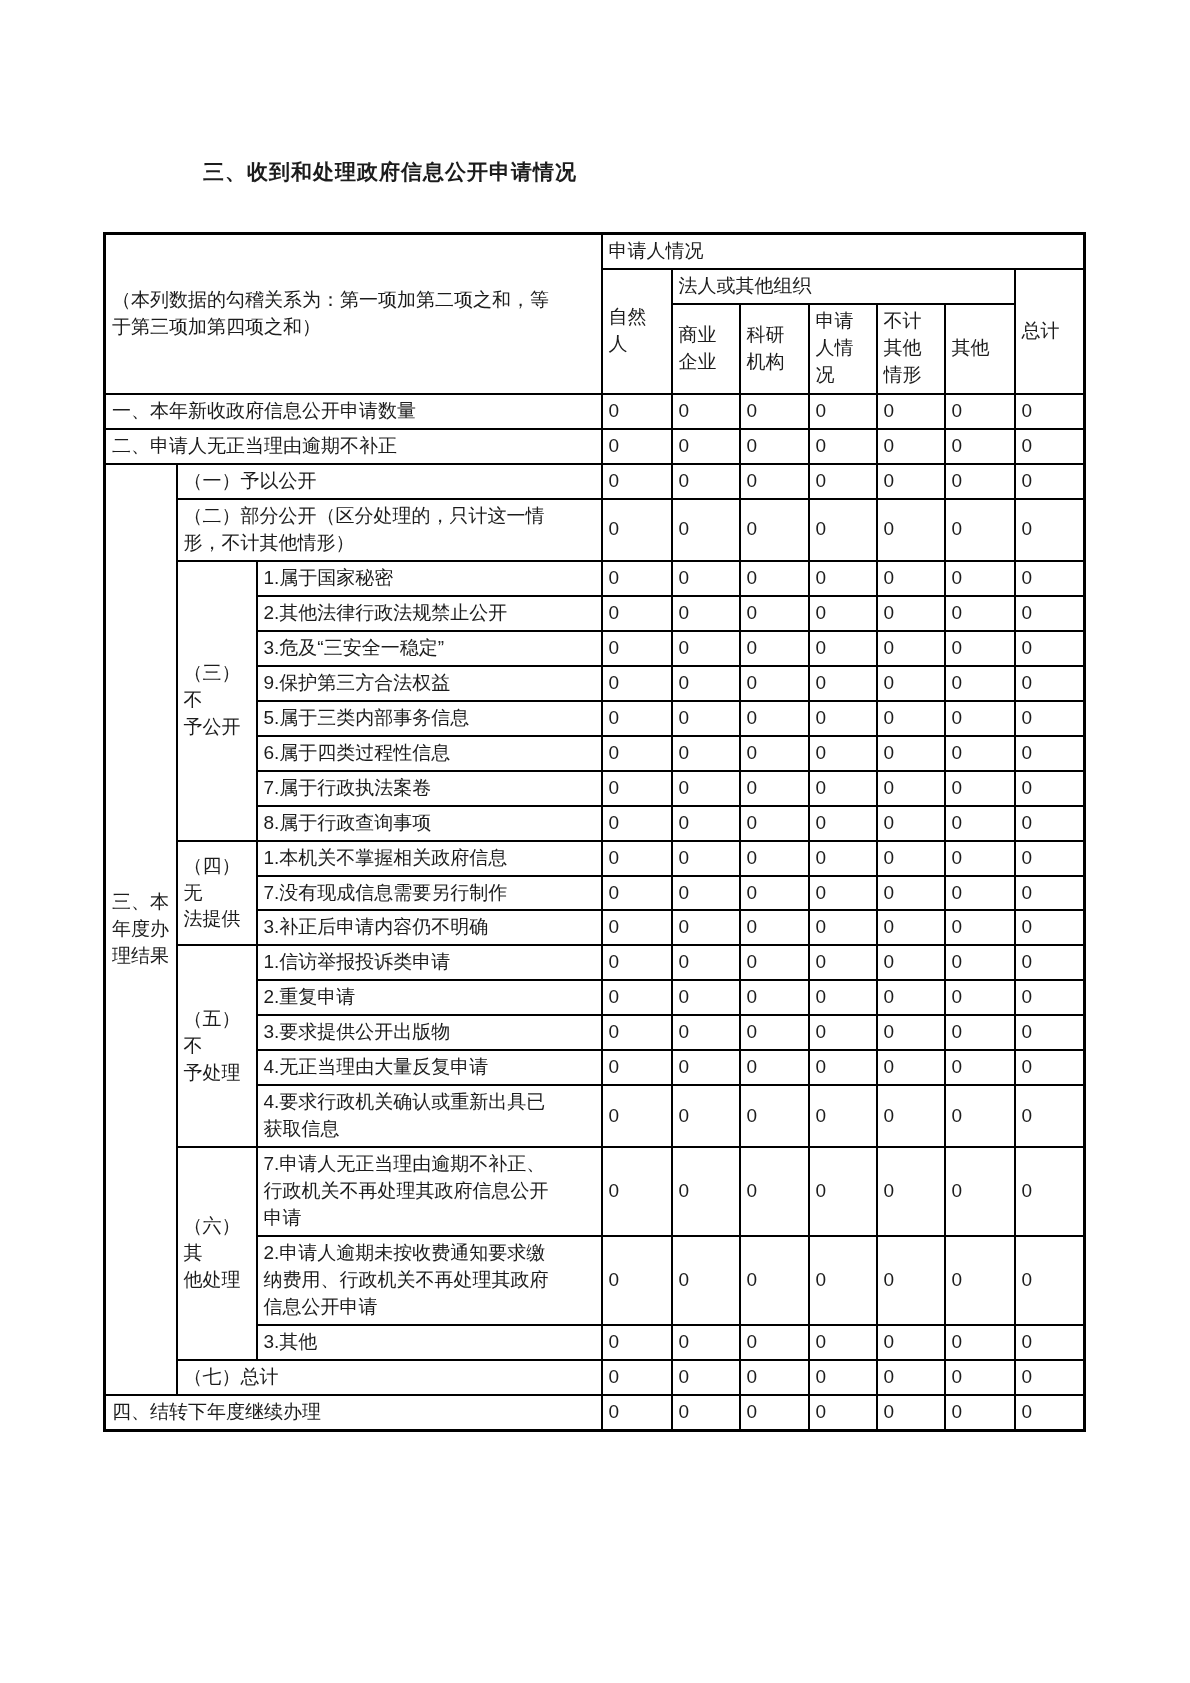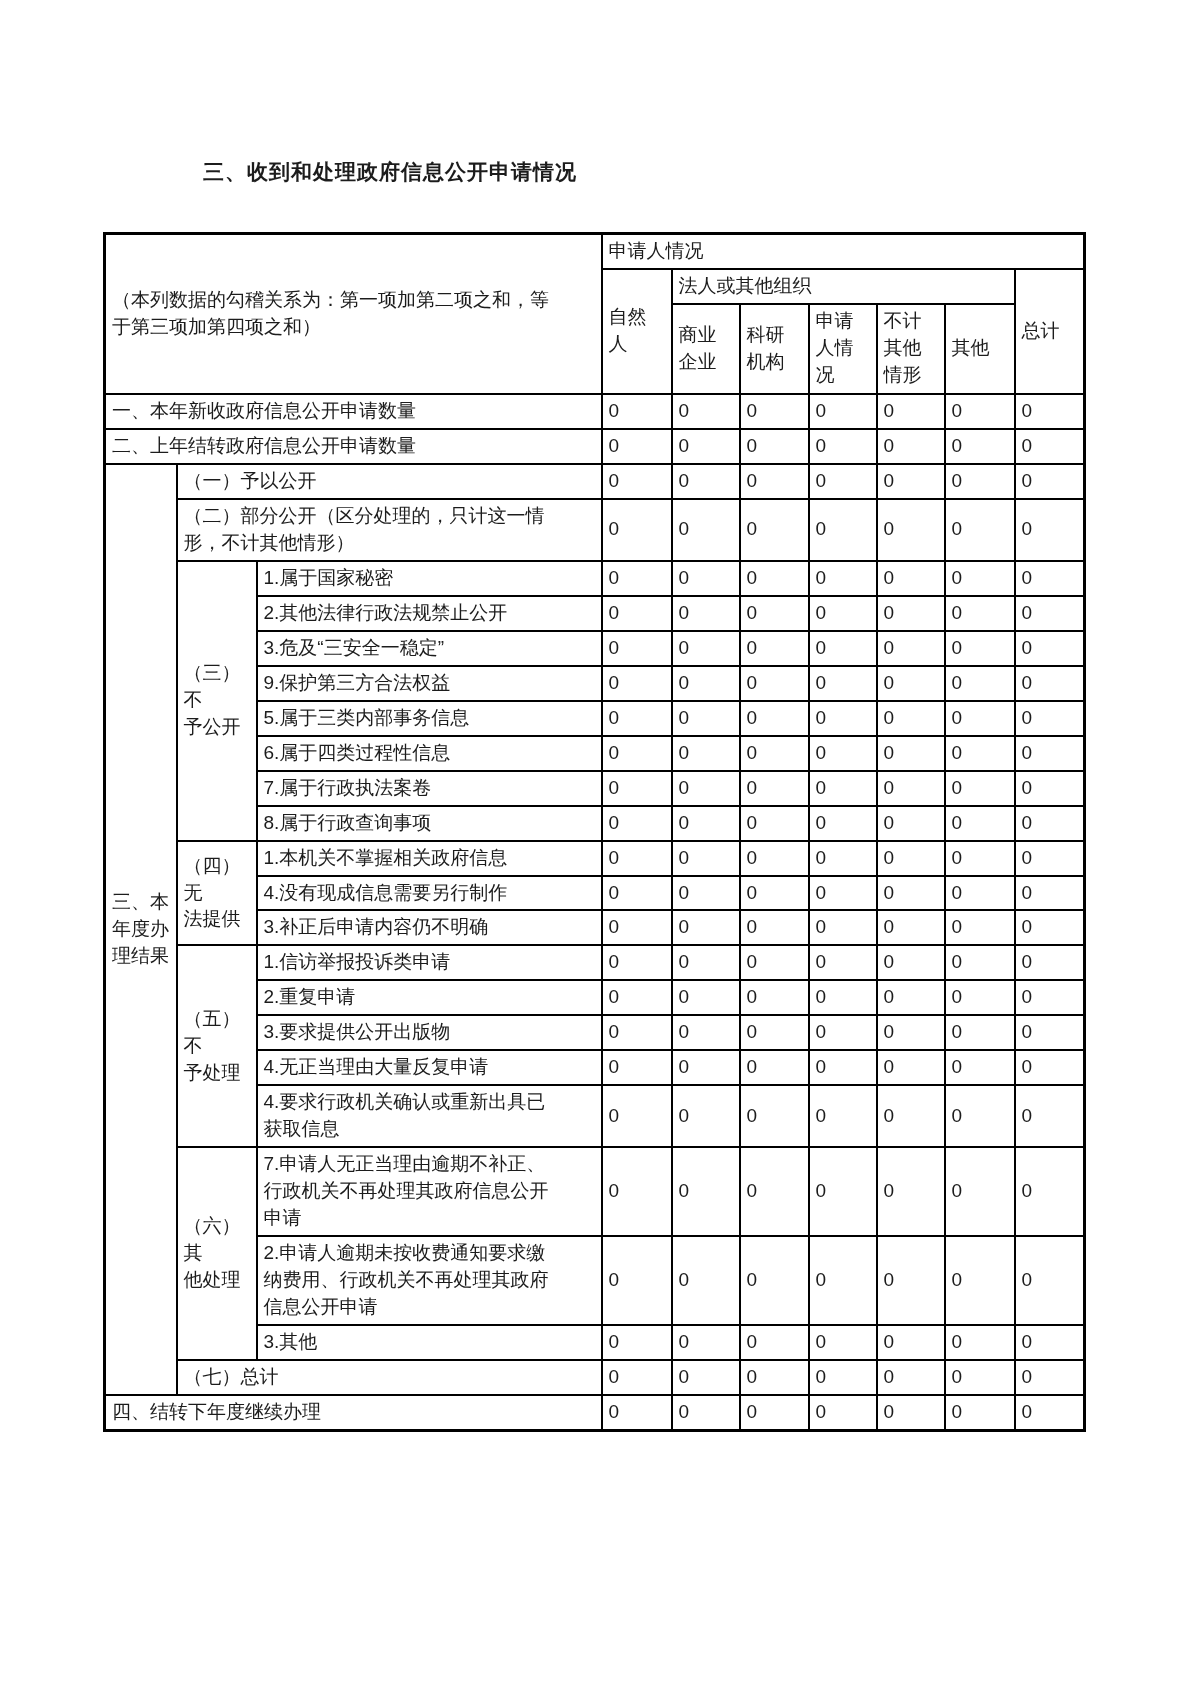--- a/index.html
+++ b/index.html
@@ -112,21 +112,21 @@
         <td class="lbl" colspan="3">一、本年新收政府信息公开申请数量</td>
         <td class="val">0</td>
         <td class="val">0</td>
         <td class="val">0</td>
         <td class="val">0</td>
         <td class="val">0</td>
         <td class="val">0</td>
         <td class="val">0</td>
       </tr>
       <tr>
-        <td class="lbl" colspan="3">二、上年结转政府信息公开申请数量</td>
+        <td class="lbl" colspan="3">二、申请人无正当理由逾期不补正</td>
         <td class="val">0</td>
         <td class="val">0</td>
         <td class="val">0</td>
         <td class="val">0</td>
         <td class="val">0</td>
         <td class="val">0</td>
         <td class="val">0</td>
       </tr>
       <tr>
         <td class="lbl pre" rowspan="22">三、本
@@ -240,21 +240,21 @@
         <td class="lbl">1.本机关不掌握相关政府信息</td>
         <td class="val">0</td>
         <td class="val">0</td>
         <td class="val">0</td>
         <td class="val">0</td>
         <td class="val">0</td>
         <td class="val">0</td>
         <td class="val">0</td>
       </tr>
       <tr>
-        <td class="lbl">4.没有现成信息需要另行制作</td>
+        <td class="lbl">7.没有现成信息需要另行制作</td>
         <td class="val">0</td>
         <td class="val">0</td>
         <td class="val">0</td>
         <td class="val">0</td>
         <td class="val">0</td>
         <td class="val">0</td>
         <td class="val">0</td>
       </tr>
       <tr>
         <td class="lbl">3.补正后申请内容仍不明确</td>

